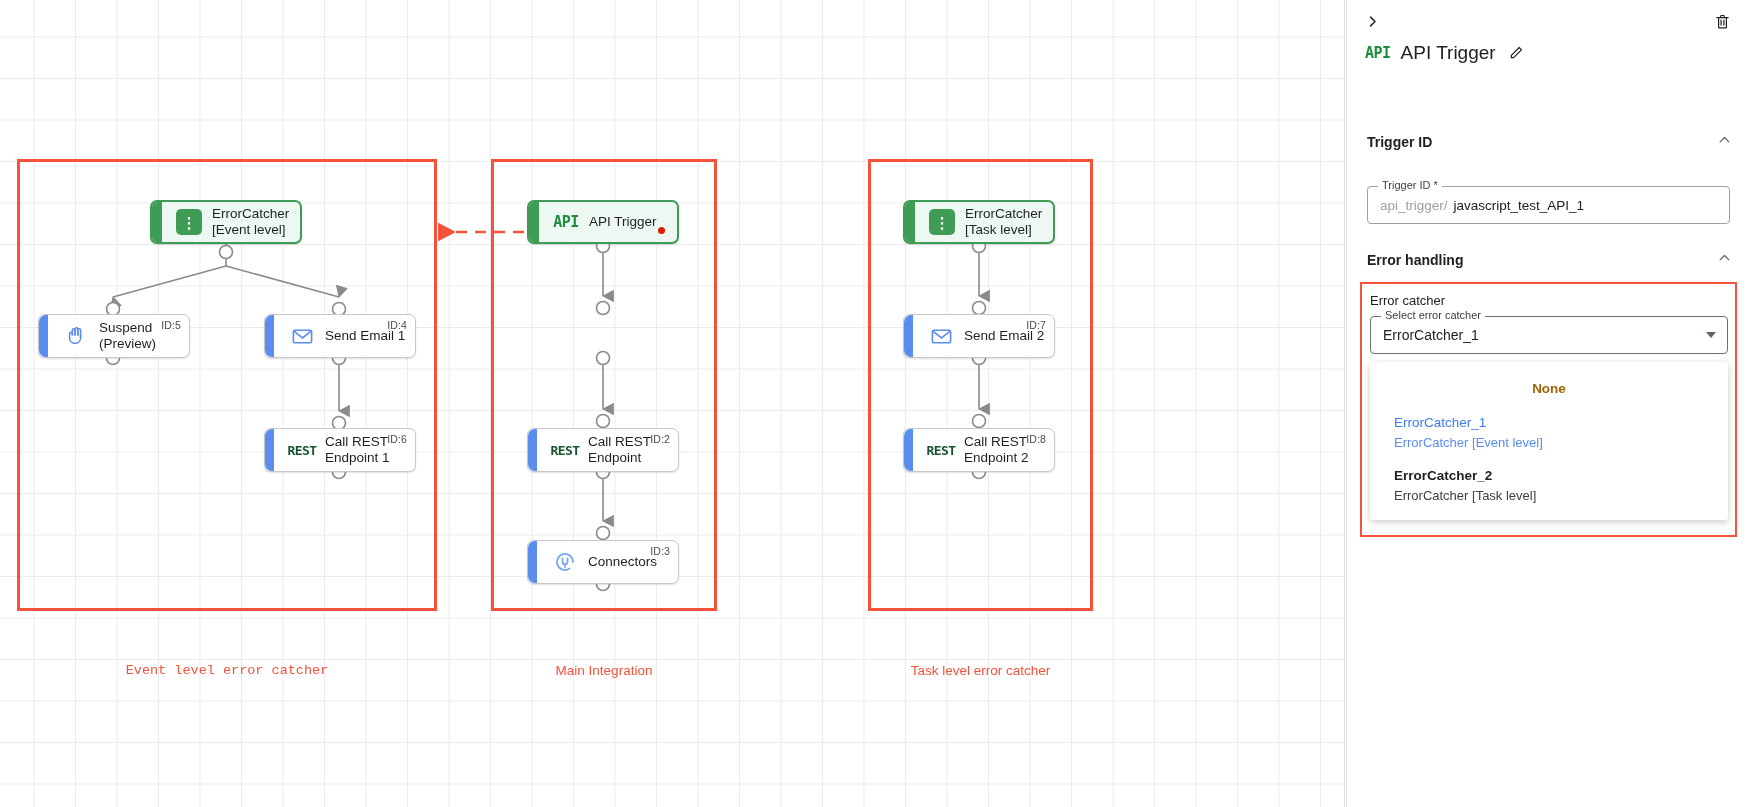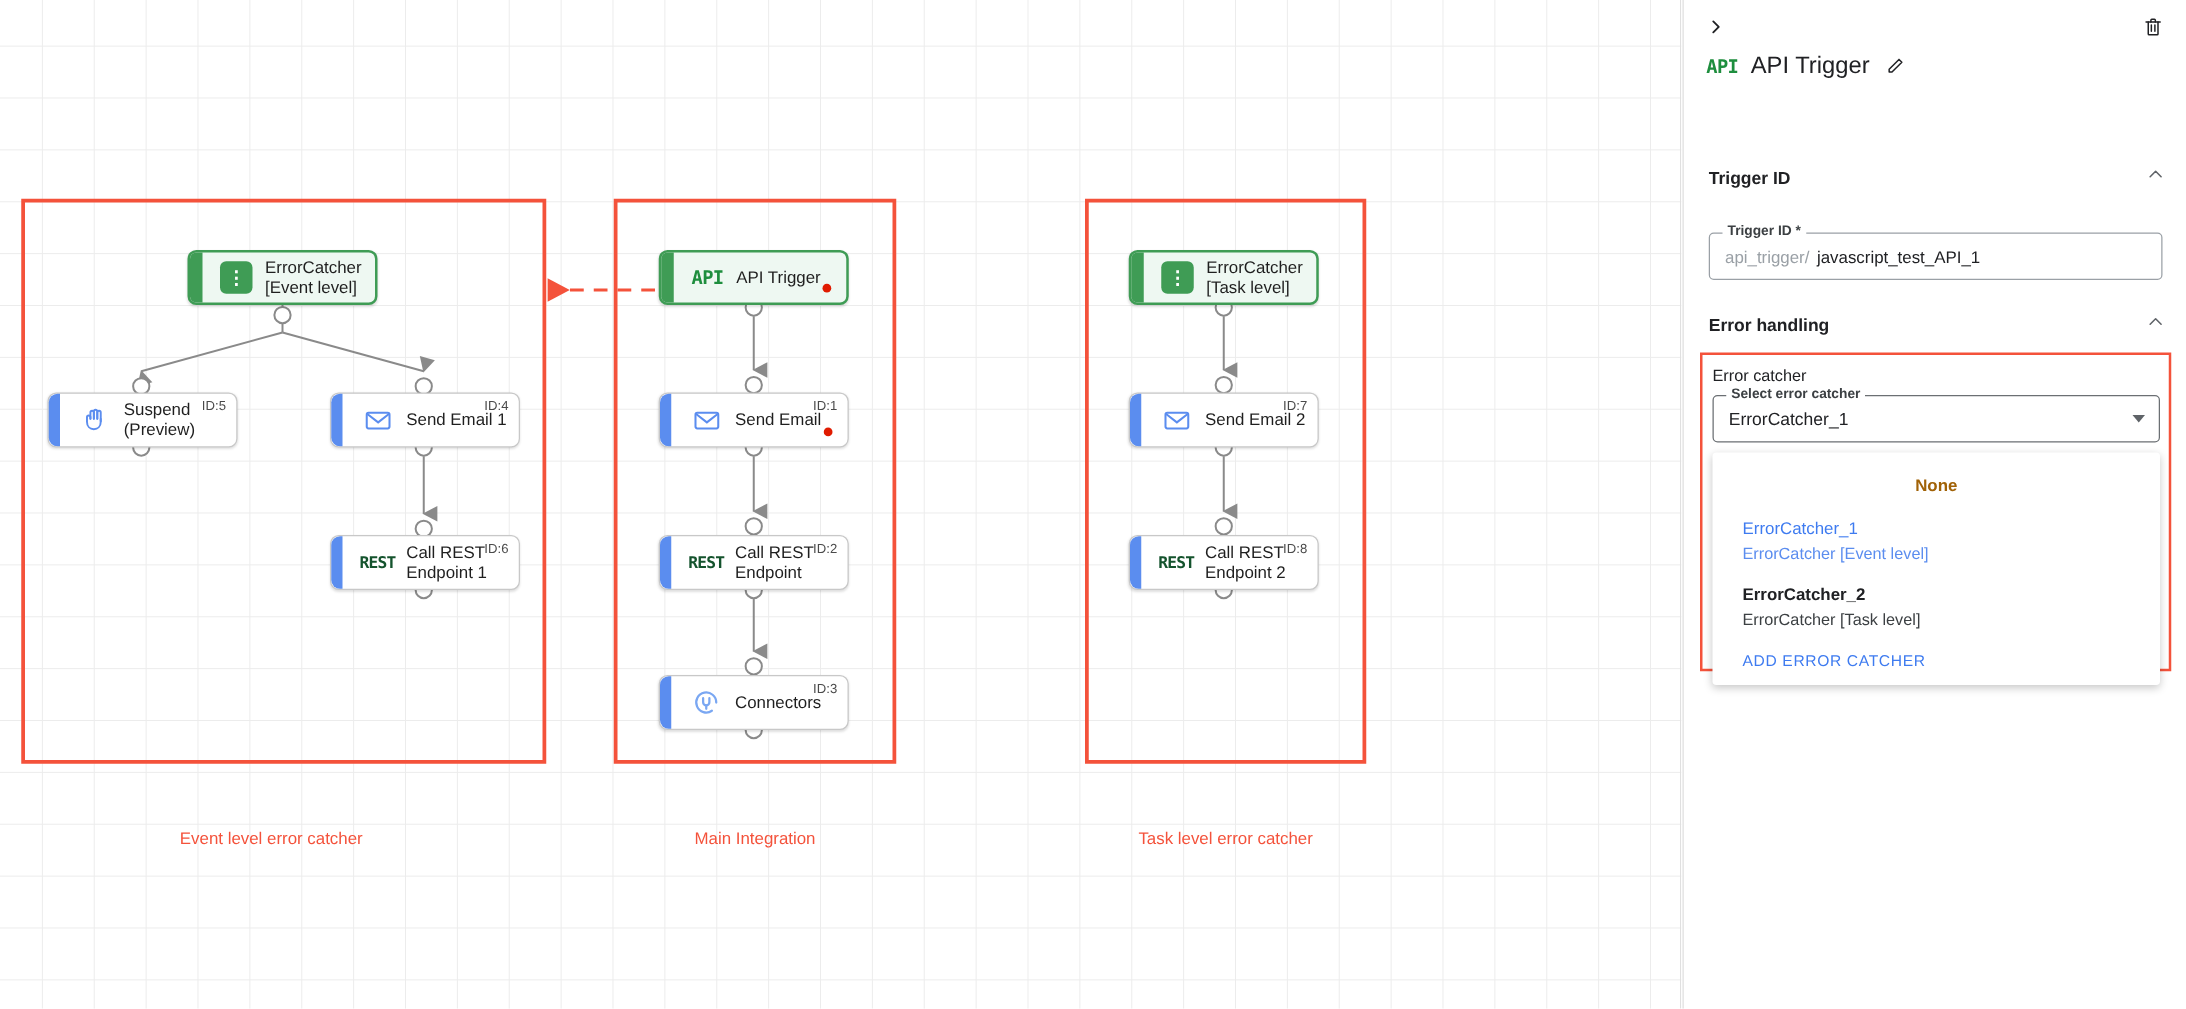--- a/index.html
+++ b/index.html
@@ -122,21 +122,21 @@
   .section-head .st{font-size:14px;color:#202124;font-weight:600;}
   .chev{position:absolute;right:18px;top:50%;transform:translateY(-50%);cursor:pointer;}
 
   .field-wrap{position:relative;margin:22px 20px 0 20px;}
   .mat-field{
     position:relative;height:38px;border:1px solid #9aa0a6;border-radius:4px;
     display:flex;align-items:center;padding:0 12px;box-sizing:border-box;background:#fff;
   }
   .mat-legend{
     position:absolute;left:10px;top:-8px;background:#fff;padding:0 4px;
-    font-size:11px;color:#3c4043;font-weight:700;
+    font-size:11px;color:#3c4043;font-weight:400;
   }
   .prefix{font-size:13.5px;color:#9aa0a6;margin-right:6px;}
   .fval{font-size:13.5px;color:#202124;}
 
   
   .eh-box{
     position:absolute;left:13px;top:0;width:377px;height:255px;
     border:2.5px solid #f4523b;box-sizing:border-box;background:#fff;
   }
   .eh-label{position:absolute;left:8px;top:9px;font-size:13px;color:#202124;}
@@ -167,21 +167,21 @@
 <body>
 
 <div class="app">
 
   <div class="canvas">
 
     <div class="group" style="left:17px;top:159px;width:420px;height:452px;"></div>
     <div class="group" style="left:491px;top:159px;width:226px;height:452px;"></div>
     <div class="group" style="left:868px;top:159px;width:225px;height:452px;"></div>
 
-    <div class="group-label" style="left:7px;top:663px;width:420px;">Event level error catcher</div>
+    <div class="group-label" style="left:17px;top:663px;width:420px;font-family:Liberation Mono, monospace;">Event level error catcher</div>
     <div class="group-label" style="left:491px;top:663px;width:226px;">Main Integration</div>
     <div class="group-label" style="left:868px;top:663px;width:225px;">Task level error catcher</div>
 
     <svg class="edge-svg">
       <defs>
         <marker id="ah" markerWidth="9" markerHeight="9" refX="4.5" refY="7.4" orient="auto">
           <path d="M0.6,0.6 L8.4,0.6 L4.5,8 Z" fill="#8a8a8a"></path>
         </marker>
         <marker id="ahr" markerWidth="9" markerHeight="9" refX="7.6" refY="4.5" orient="auto">
           <path d="M8.4,0.6 L8.4,8.4 L1,4.5 Z" fill="#f4523b"></path>
@@ -271,32 +271,20 @@
 
     <div class="node green" style="left:527px;top:200px;width:152px;height:44px;">
       <div class="accent"></div>
       <div class="icon">
         <span class="ic-api">API</span>
       </div>
       <div class="label">API Trigger</div>
       <div class="dot"></div>
     </div>
 
-    <div class="node blue" style="left:527px;top:314px;width:152px;height:44px;">
-      <div class="accent"></div>
-      <div class="icon">
-        <svg width="23" height="23" viewBox="0 0 24 24" fill="none" stroke="#5b8def" stroke-width="1.7">
-          <rect x="2.5" y="5.5" width="19" height="13" rx="1.5"></rect>
-          <path d="M3 6.5l9 7 9-7"></path>
-        </svg>
-      </div>
-      <div class="label">Send Email</div>
-      <div class="nid">ID:1</div>
-      <div class="dot"></div>
-    </div>
 
     <div class="node blue" style="left:527px;top:428px;width:152px;height:44px;">
       <div class="accent"></div>
       <div class="icon">
         <span class="ic-rest">REST</span>
       </div>
       <div class="label">Call REST
 Endpoint</div>
       <div class="nid">ID:2</div>
     </div>
@@ -422,20 +410,19 @@
               <div class="l1">None</div>
             </div>
             <div class="dd-item sel">
               <div class="l1">ErrorCatcher_1</div>
               <div class="l2">ErrorCatcher [Event level]</div>
             </div>
             <div class="dd-item">
               <div class="l1 plain">ErrorCatcher_2</div>
               <div class="l2 plain">ErrorCatcher [Task level]</div>
             </div>
-            <div class="dd-action">ADD ERROR CATCHER</div>
           </div>
         </div>
       </div>
     </div>
 
   </div>
 </div>
 
 </body></html>

